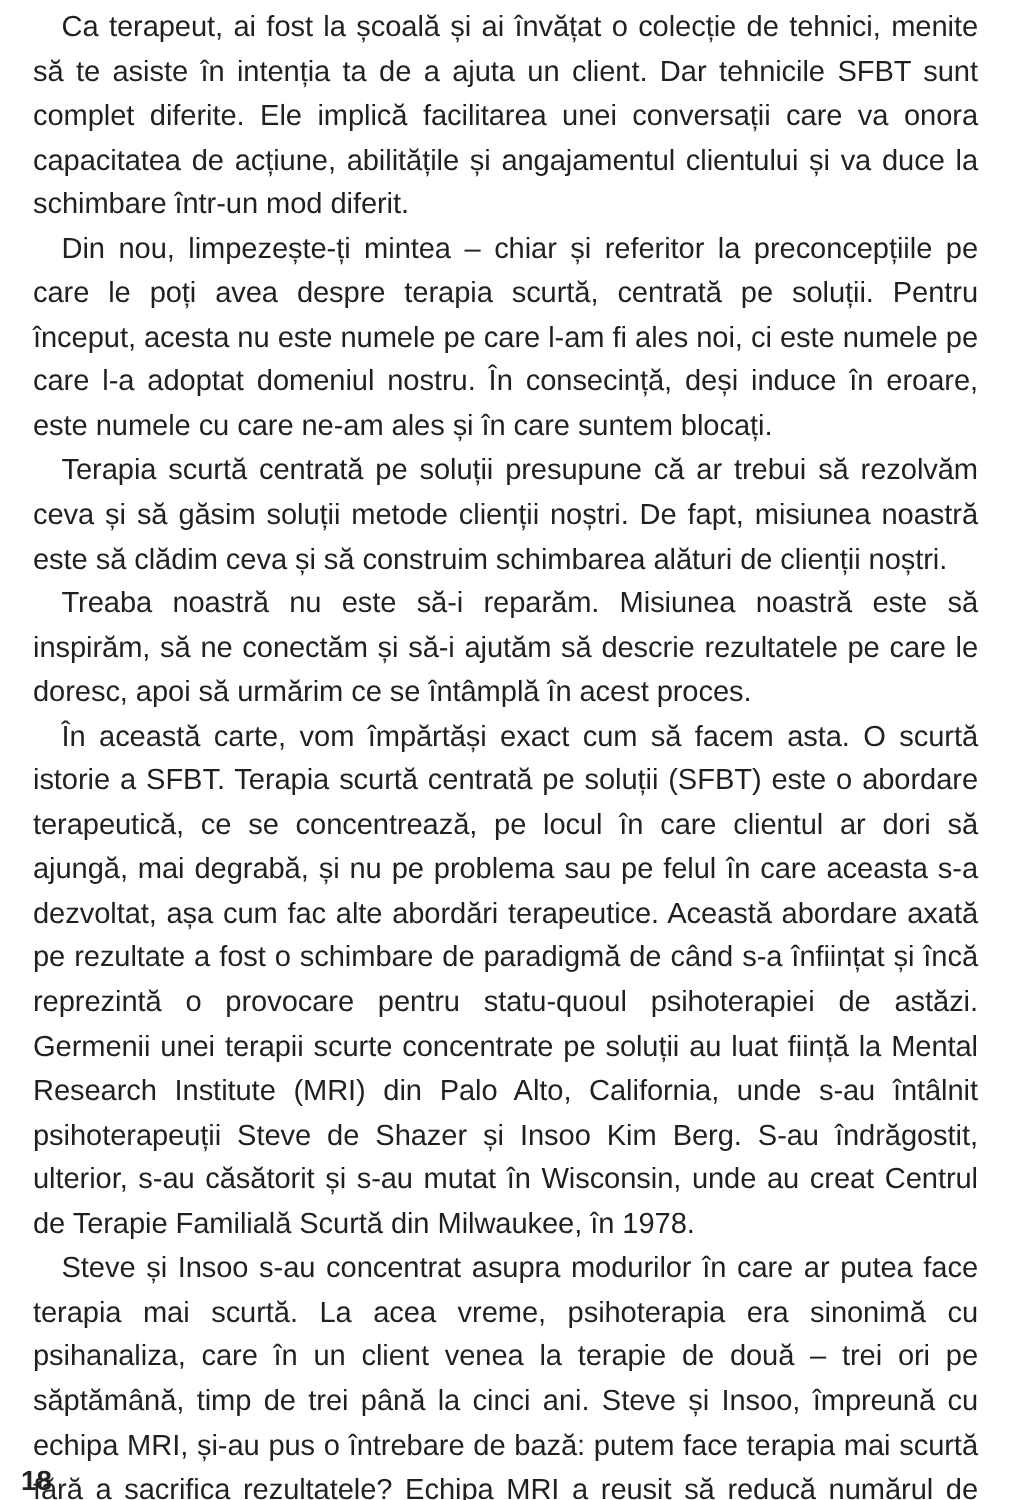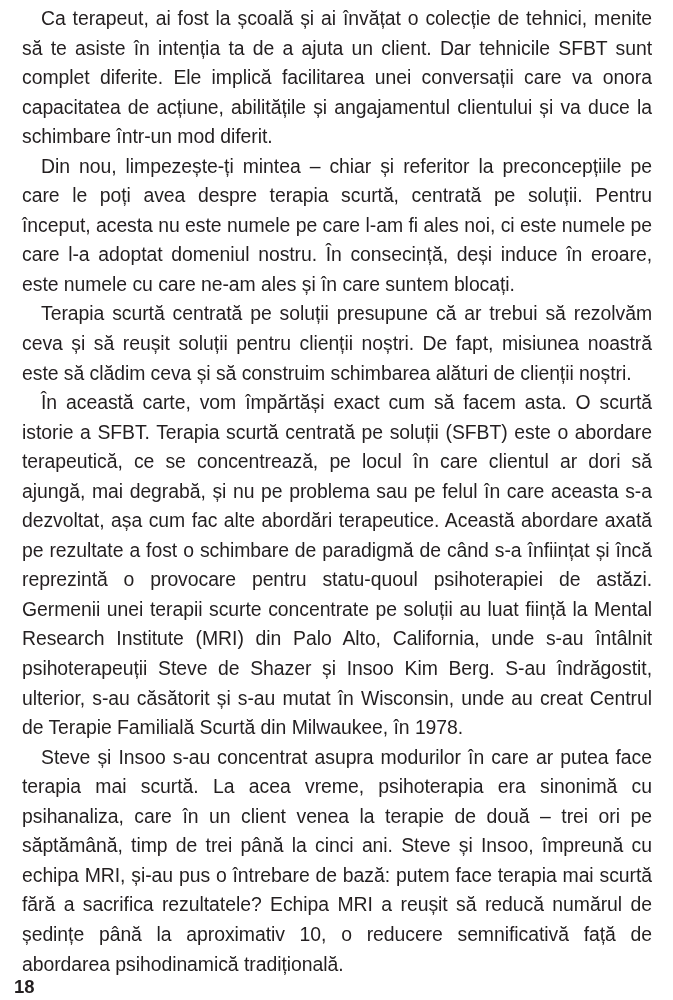--- a/index.html
+++ b/index.html
@@ -74,21 +74,22 @@
   }
 </style>
 </head>
 <body>
 
 <div class="page">
 
   <div class="textblock">
     <p class="para">Ca terapeut, ai fost la școală și ai învățat o colecție de tehnici, menite să te asiste în intenția ta de a ajuta un client. Dar tehnicile SFBT sunt complet diferite. Ele implică facilitarea unei conversații care va onora capacitatea de acțiune, abilitățile și angajamentul clientului și va duce la schimbare într-un mod diferit.</p>
     <p class="para">Din nou, limpezește-ți mintea – chiar și referitor la preconcepțiile pe care le poți avea despre terapia scurtă, centrată pe soluții. Pentru început, acesta nu este numele pe care l-am fi ales noi, ci este numele pe care l-a adoptat domeniul nostru. În consecință, deși induce în eroare, este numele cu care ne-am ales și în care suntem blocați.</p>
-    <p class="para">Terapia scurtă centrată pe soluții presupune că ar trebui să rezolvăm ceva și să reușit soluții pentru clienții noștri. De fapt, misiunea noastră este să clădim ceva și să construim schimbarea alături de clienții noștri.</p>
+    <p class="para">Terapia scurtă centrată pe soluții presupune că ar trebui să rezolvăm ceva și să găsim soluții metode clienții noștri. De fapt, misiunea noastră este să clădim ceva și să construim schimbarea alături de clienții noștri.</p>
+    <p class="para">Treaba noastră nu este să-i reparăm. Misiunea noastră este să inspirăm, să ne conectăm și să-i ajutăm să descrie rezultatele pe care le doresc, apoi să urmărim ce se întâmplă în acest proces.</p>
     <p class="para">În această carte, vom împărtăși exact cum să facem asta. O scurtă istorie a SFBT. Terapia scurtă centrată pe soluții (SFBT) este o abordare terapeutică, ce se concentrează, pe locul în care clientul ar dori să ajungă, mai degrabă, și nu pe problema sau pe felul în care aceasta s-a dezvoltat, așa cum fac alte abordări terapeutice. Această abordare axată pe rezultate a fost o schimbare de paradigmă de când s-a înființat și încă reprezintă o provocare pentru statu-quoul psihoterapiei de astăzi. Germenii unei terapii scurte concentrate pe soluții au luat ființă la Mental Research Institute (MRI) din Palo Alto, California, unde s-au întâlnit psihoterapeuții Steve de Shazer și Insoo Kim Berg. S-au îndrăgostit, ulterior, s-au căsătorit și s-au mutat în Wisconsin, unde au creat Centrul de Terapie Familială Scurtă din Milwaukee, în 1978.</p>
     <p class="para">Steve și Insoo s-au concentrat asupra modurilor în care ar putea face terapia mai scurtă. La acea vreme, psihoterapia era sinonimă cu psihanaliza, care în un client venea la terapie de două – trei ori pe săptămână, timp de trei până la cinci ani. Steve și Insoo, împreună cu echipa MRI, și-au pus o întrebare de bază: putem face terapia mai scurtă fără a sacrifica rezultatele? Echipa MRI a reușit să reducă numărul de ședințe până la aproximativ 10, o reducere semnificativă față de abordarea psihodinamică tradițională.</p>
   </div>
 
   <div class="footer">
     <span class="folio">18</span>
   </div>
 
 </div>
 

